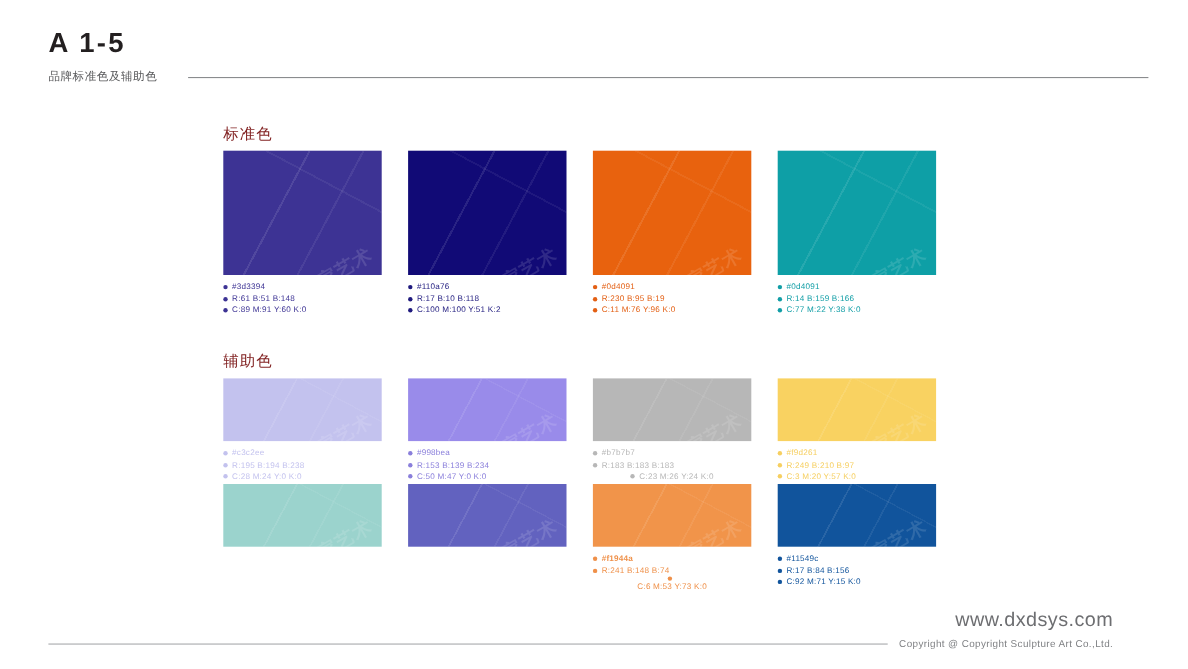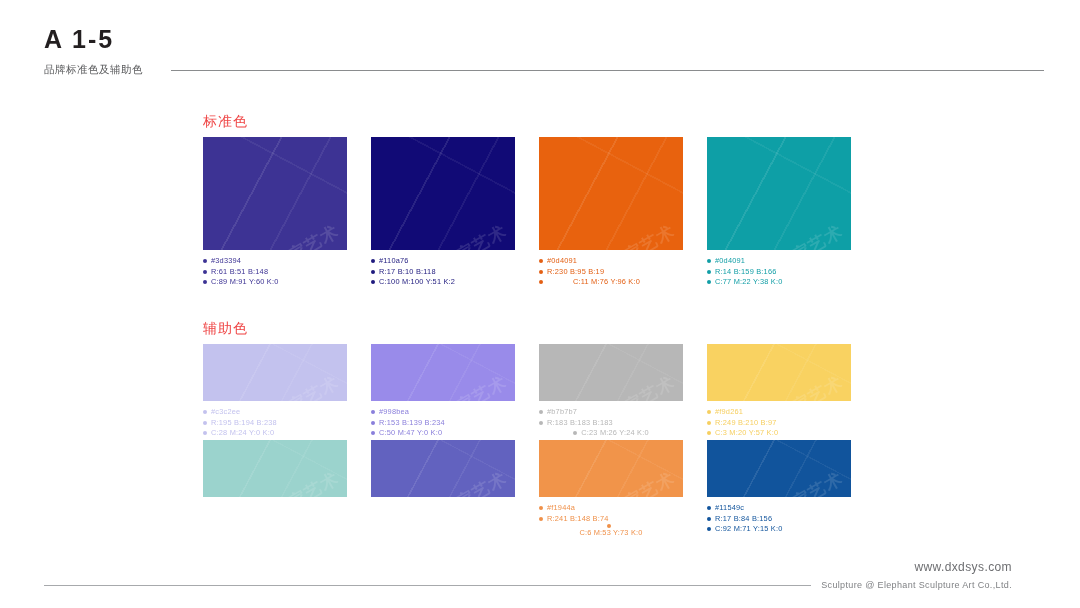--- a/index.html
+++ b/index.html
@@ -23,21 +23,21 @@
   .header-subtitle {
     font-size: 10.5px; color: #58595b; letter-spacing: .5px;
     white-space: nowrap;
   }
   .header-rule {
     flex: 1; height: 1px; background: #8a8c8e; margin-left: 28px;
   }
 
   
   .section-label {
-    position: absolute; font-size: 14px; color: #ef4444; letter-spacing: 1px;
+    position: absolute; font-size: 14px; color: #7f1d1d; letter-spacing: 1px;
   }
   #sec-standard { left: 203px; top: 113px; }
   #sec-auxiliary { left: 203px; top: 320px; }
 
   
   .row { position: absolute; display: flex; gap: 24px; }
   #row-standard  { left: 203px; top: 137px; }
   #row-aux-1     { left: 203px; top: 344px; }
   #row-aux-2     { left: 203px; top: 440px; }
 
@@ -72,21 +72,21 @@
     white-space: nowrap;
   }
   .dot {
     width: 4px; height: 4px; border-radius: 50%;
     margin-right: 4px; flex: none;
   }
 
   
   .footer { position: absolute; left: 44px; right: 36px; bottom: 18px; }
   .footer-url {
-    text-align: right; font-size: 12px; color: #6d6e71;
+    text-align: right; font-size: 18px; color: #6d6e71;
     letter-spacing: .4px; margin-bottom: 6px;
   }
   .footer-row { display: flex; align-items: center; }
   .footer-rule { flex: 1; height: 1px; background: #a7a9ac; }
   .footer-copy {
     font-size: 9px; color: #808285; letter-spacing: .35px;
     margin-left: 10px; white-space: nowrap;
   }
 </style>
 </head>
@@ -151,21 +151,21 @@
         </div>
         <div class="spec">
           <div class="spec-line" style="color: rgb(227, 95, 19);">
             <span class="dot" style="background: rgb(227, 95, 19);"></span>
             <span>#0d4091</span>
           </div>
           <div class="spec-line" style="color: rgb(227, 95, 19);">
             <span class="dot" style="background: rgb(227, 95, 19);"></span>
             <span>R:230  B:95  B:19</span>
           </div>
-          <div class="spec-line" style="color: rgb(227, 95, 19); gap: 26px;">
+          <div class="spec-line" style="color: rgb(227, 95, 19);">
             <span class="dot" style="background: rgb(227, 95, 19);"></span>
             <span>C:11  M:76  Y:96  K:0</span>
           </div>
         </div>
       </div>
       <div class="swatch-cell">
         <div class="swatch-chip" style="background: rgb(14, 159, 166);">
           <div class="wm"></div>
           <div class="wm-text">象大家艺术</div>
         </div>
@@ -281,21 +281,21 @@
           <div class="wm"></div>
           <div class="wm-text">象大家艺术</div>
         </div>
       </div>
       <div class="swatch-cell">
         <div class="swatch-chip" style="background: rgb(241, 148, 74);">
           <div class="wm"></div>
           <div class="wm-text">象大家艺术</div>
         </div>
         <div class="spec">
-          <div class="spec-line" style="color: rgb(239, 144, 73);">
+          <div class="spec-line" style="color: rgb(239, 144, 73); font-weight: bold;">
             <span class="dot" style="background: rgb(239, 144, 73);"></span>
             <span>#f1944a</span>
           </div>
           <div class="spec-line" style="color: rgb(239, 144, 73);">
             <span class="dot" style="background: rgb(239, 144, 73);"></span>
             <span>R:241  B:148  B:74</span>
           </div>
           <div class="spec-line" style="color: rgb(239, 144, 73); flex-direction: column;">
             <span class="dot" style="background: rgb(239, 144, 73);"></span>
             <span>C:6  M:53  Y:73  K:0</span>
@@ -321,17 +321,17 @@
             <span>C:92  M:71  Y:15  K:0</span>
           </div>
         </div>
       </div>
     </div>
 
   <div class="footer">
     <div class="footer-url">www.dxdsys.com</div>
     <div class="footer-row">
       <div class="footer-rule"></div>
-      <div class="footer-copy">Sculpture @ Elephant Sculpture Art Co.,Ltd.</div>
+      <div class="footer-copy">Copyright @ Copyright Sculpture Art Co.,Ltd.</div>
     </div>
   </div>
 
 </div>
 
 </body></html>

